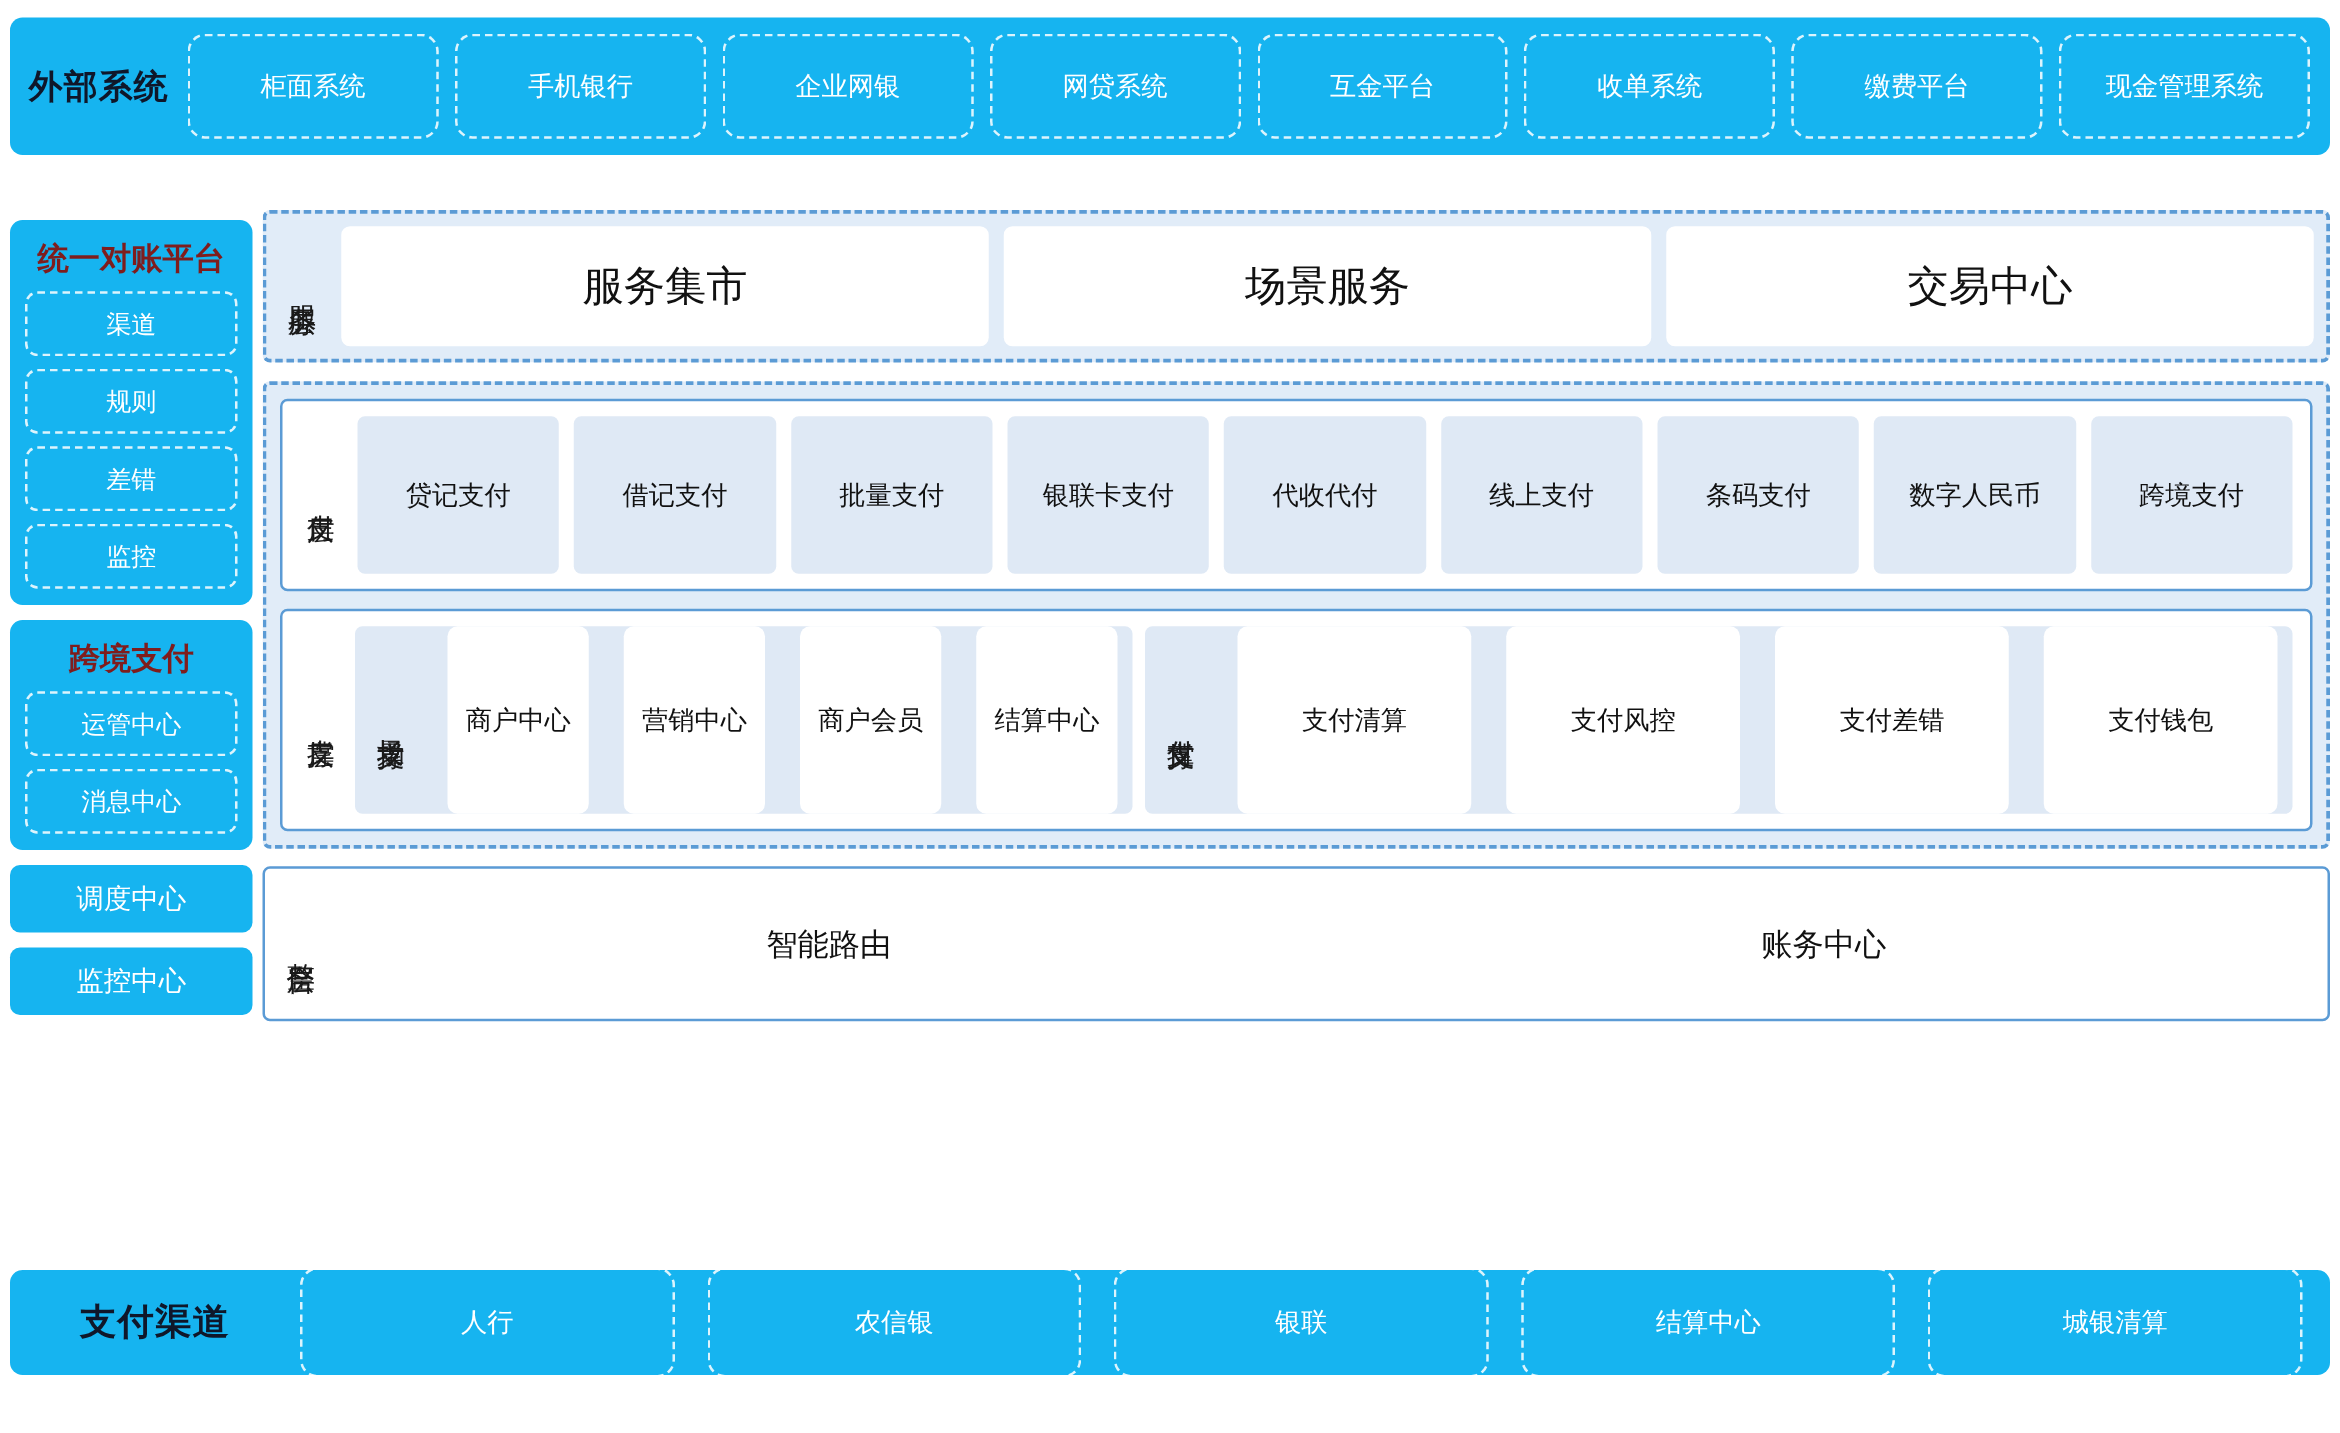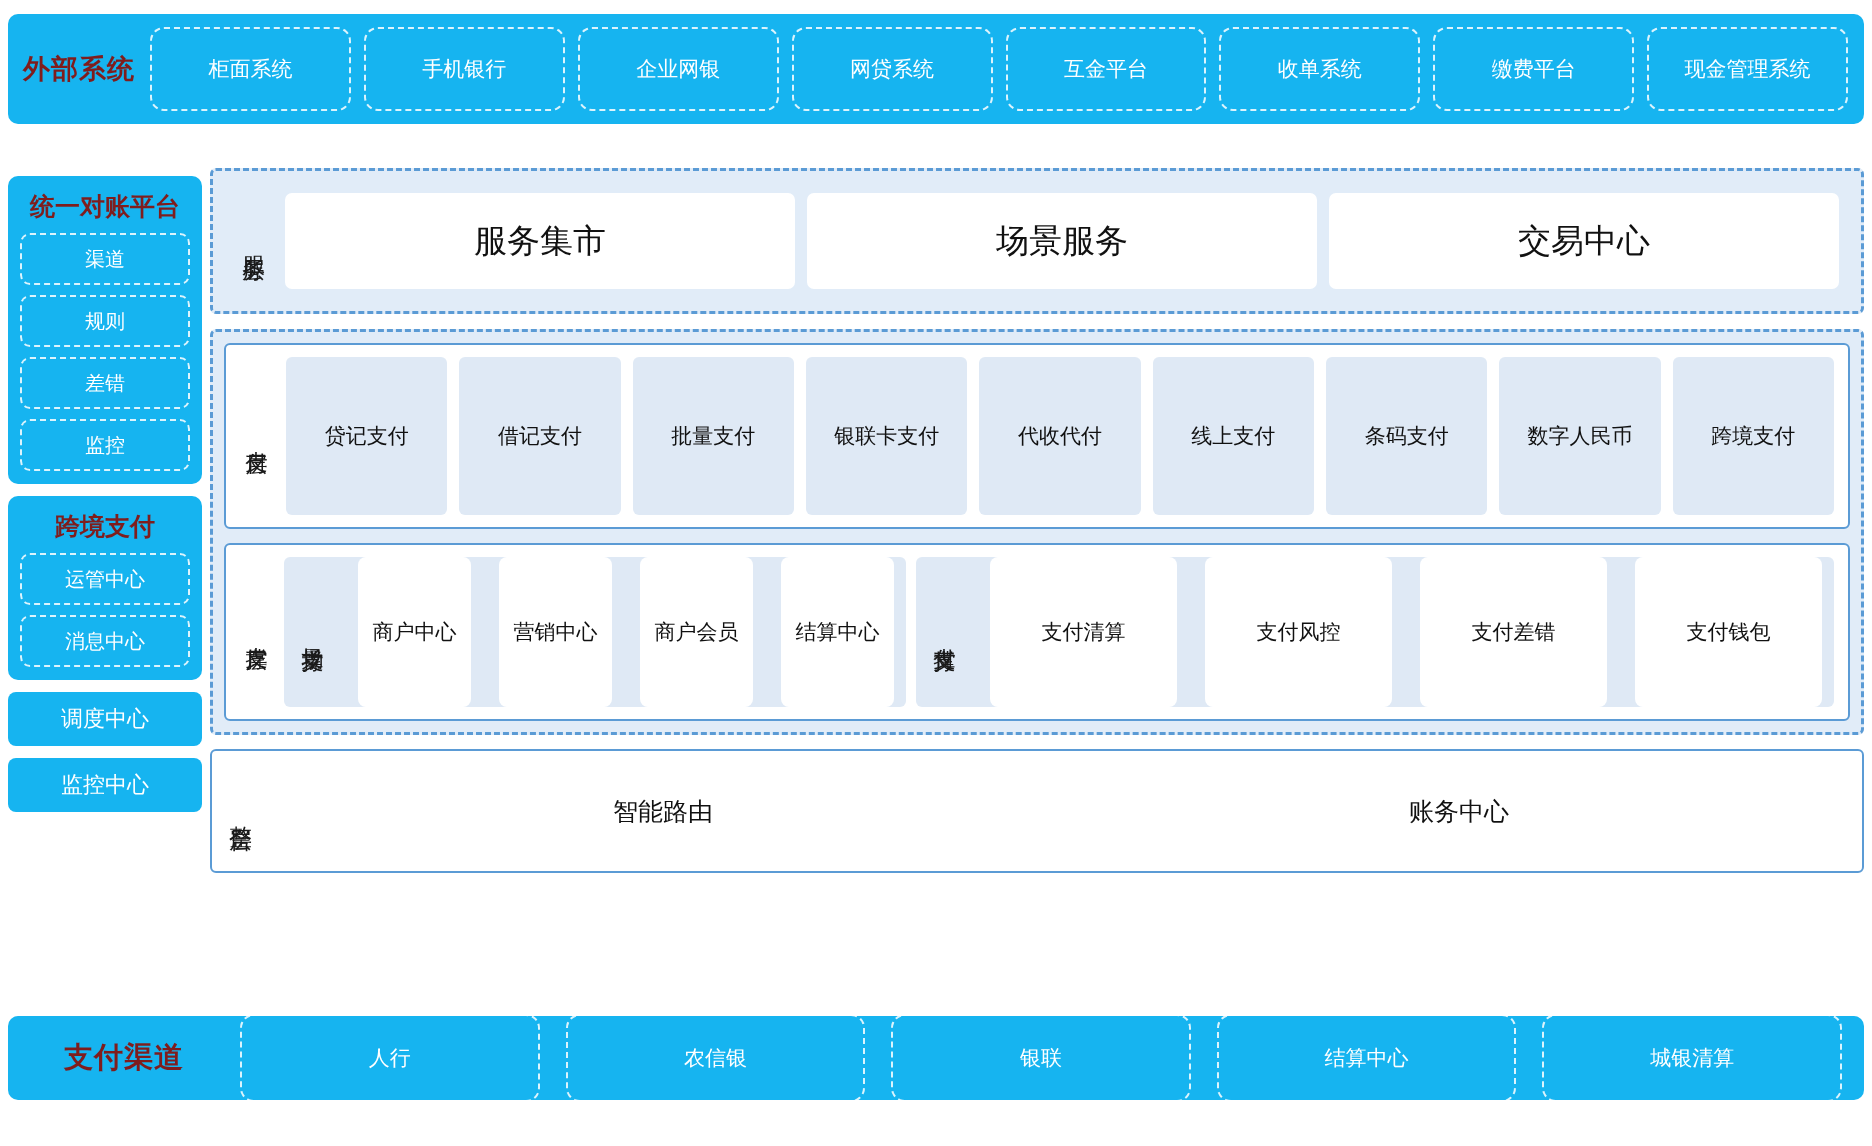--- a/index.html
+++ b/index.html
@@ -17,21 +17,21 @@
 
   
   .bluebar {
     background: #16b4f0;
     border-radius: 10px;
     display: flex;
     align-items: center;
     color: #fff;
   }
   .bluebar-title {
-    color: #7f1d1d;
+    color: #0f172a;
     font-weight: bold;
     text-align: center;
     white-space: nowrap;
   }
   .dashchip {
     border: 2px dashed rgba(255,255,255,.85);
     border-radius: 14px;
     color: #fff;
     display: flex;
     align-items: center;
@@ -87,21 +87,21 @@
     color: #fff; font-size: 22px; white-space: nowrap;
   }
 
   
   #center { position: absolute; left: 210px; top: 168px; width: 1654px; }
 
   .dashgroup {
     border: 3px dashed #5b9bd5;
     border-radius: 6px;
     background: #e1ecf8;
-    padding: 22px;
+    padding: 10px;
   }
 
   .rowlabel {
     writing-mode: vertical-rl;
     text-orientation: upright;
     font-size: 23px;
     color: #1a1a1a;
     letter-spacing: 2px;
     display: flex; align-items: center; justify-content: center;
     flex: 0 0 auto;
@@ -122,21 +122,21 @@
   
   #pay-support-group { padding: 11px; margin-bottom: 14px; }
 
   .bluebox {
     background: #fff;
     border: 2px solid #5b9bd5;
     border-radius: 6px;
     padding: 12px 14px;
   }
   #pay-layer-box { margin-bottom: 14px; }
-  #pay-row { display: flex; align-items: stretch; gap: 12px; height: 158px; text-align: center; }
+  #pay-row { display: flex; align-items: stretch; gap: 12px; height: 126px; text-align: center; }
   #pay-row .rowlabel { width: 34px; font-size: 22px; }
   .paychip {
     background: #dfe9f5;
     border-radius: 6px;
     display: flex; align-items: center; justify-content: center;
     font-size: 21px; color: #111; flex: 1 1 0; white-space: nowrap;
   }
 
   
   #support-row { display: flex; align-items: stretch; gap: 10px; height: 150px; }

